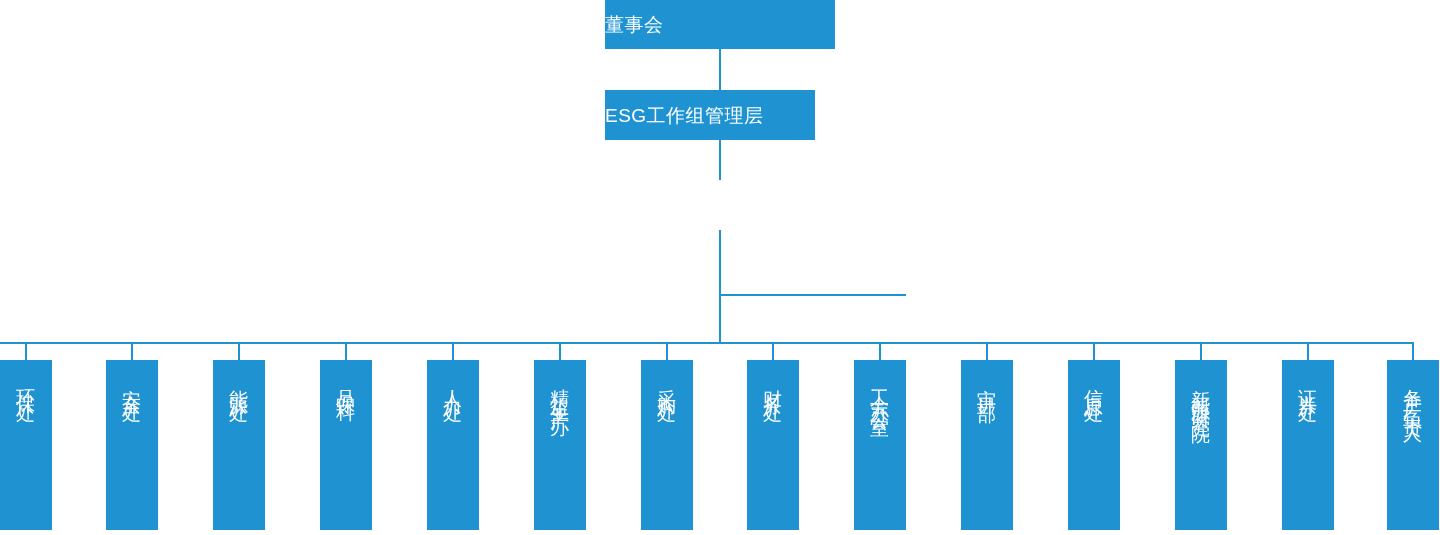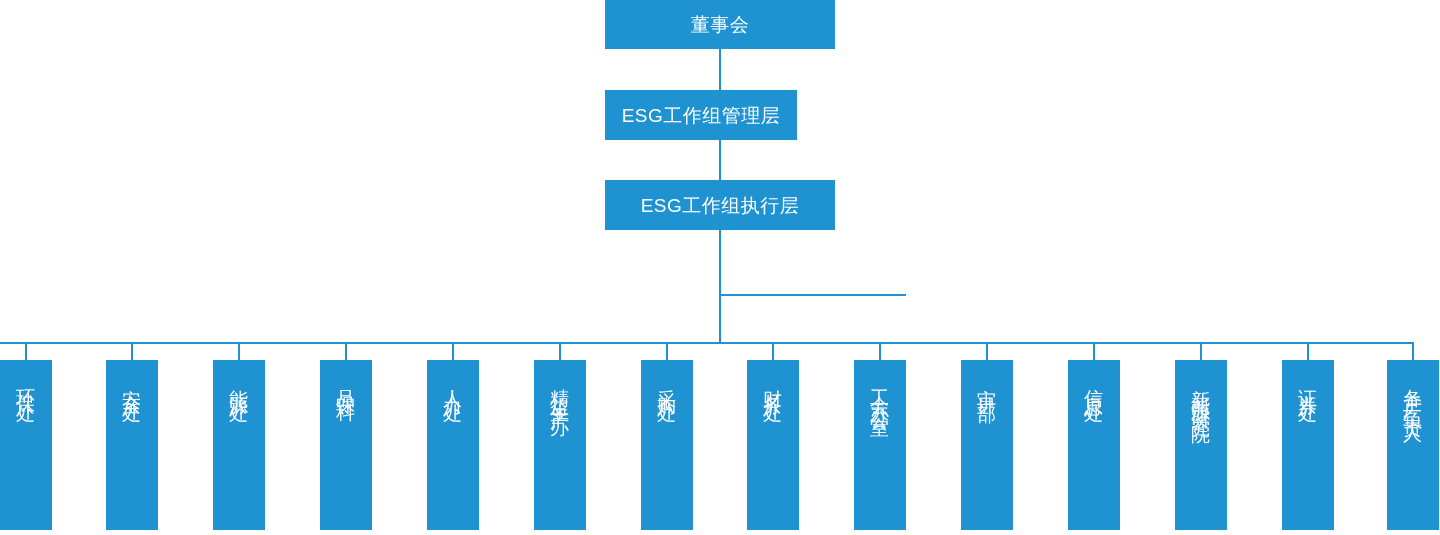--- a/index.html
+++ b/index.html
@@ -18,21 +18,20 @@
   .node {
     position: absolute;
     background: #1f93d2;
     color: #ffffff;
     box-sizing: border-box;
   }
   
   .node-h {
     display: flex;
     align-items: center;
-    justify-content: center;
     font-size: 19px;
     letter-spacing: 0.5px;
     line-height: 1;
   }
   
   .node-v {
     display: block;
     text-align: center;
     padding-top: 14px;
     font-size: 19px;
@@ -57,29 +56,26 @@
 <body>
 
 <div id="chart-root">
 
   <div class="node node-h" style="left:605px; top:0px; width:230px; height:49px;">
     <span>董事会</span>
   </div>
 
   <div class="line line-v" style="left:719px; top:49px; width:2px; height:41px;"></div>
 
-  <div class="node node-h" style="left:605px; top:90px; width:192px; height:50px;">
+  <div class="node node-h" style="left:605px; top:90px; width:210px; height:50px;">
     <span>ESG工作组管理层</span>
   </div>
 
   <div class="line line-v" style="left:719px; top:140px; width:2px; height:40px;"></div>
 
-  <div class="node node-h" style="left:605px; top:180px; width:230px; height:50px;">
-    <span>ESG工作组执行层</span>
-  </div>
 
   <div class="line line-v" style="left:719px; top:230px; width:2px; height:113px;"></div>
 
   <div class="line line-h" style="left:719px; top:294px; width:187px; height:2px;"></div>
 
 
   <div class="line line-h" style="left:0px; top:342px; width:1414px; height:2px;"></div>
 
   <div class="line line-v" style="left:25px;   top:342px; height:18px;"></div>
   <div class="line line-v" style="left:131px;  top:342px; height:18px;"></div>

